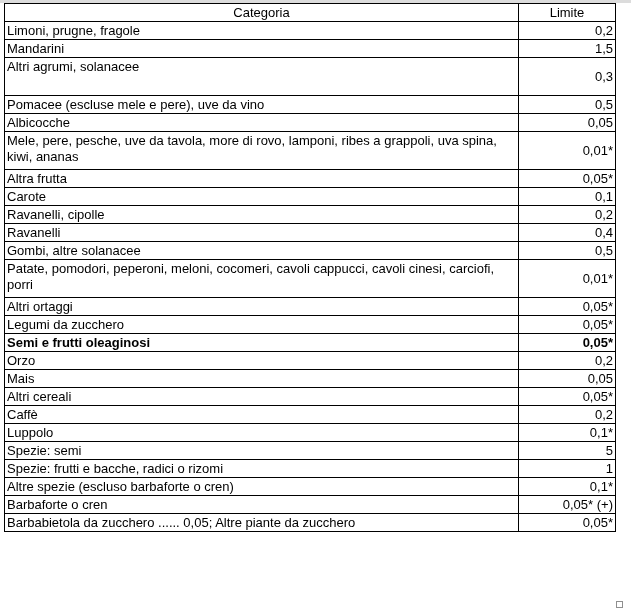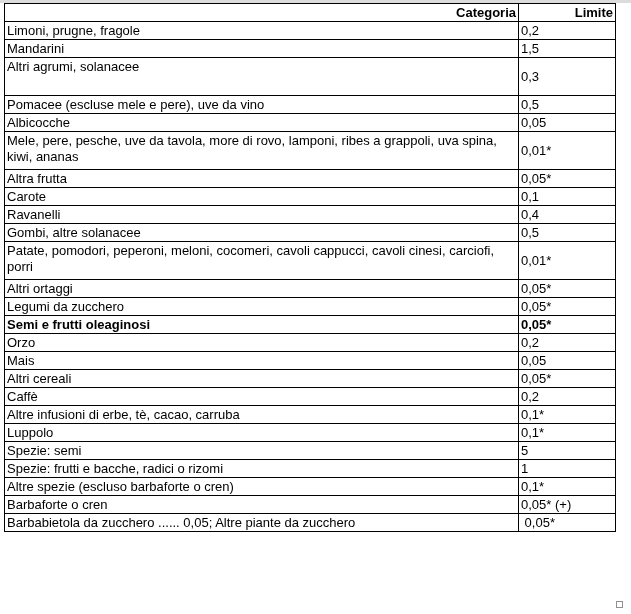--- a/index.html
+++ b/index.html
@@ -37,31 +37,31 @@
   table.limits td {
     border: 1.5px solid #000000;
     font-size: 13px;
     line-height: 16px;
     color: #000000;
     padding: 0 2px;
     vertical-align: middle;
     overflow: hidden;
   }
   table.limits th {
-    text-align: right;
-    font-weight: bold;
+    text-align: center;
+    font-weight: normal;
     height: 17px;
   }
   table.limits td {
     height: 17px;
     font-weight: normal;
   }
   col.cat-col { width: 514px; }
   col.lim-col { width: 97px; }
-  td.lim, th.lim { white-space: pre; }
+  td.lim, th.lim { white-space: pre; text-align: right; }
   tr.tall td { height: 36px; }
   tr.tall td.cat { vertical-align: top; padding-top: 1px; }
   tr.bold td { font-weight: bold; }
   .resize-handle {
     position: absolute;
     left: 616px;
     top: 601px;
     width: 5px;
     height: 5px;
     background: #ffffff;
@@ -112,20 +112,24 @@
         </tr>
         <tr>
           <td class="cat">Altra frutta</td>
           <td class="lim">0,05*</td>
         </tr>
         <tr>
           <td class="cat">Carote</td>
           <td class="lim">0,1</td>
         </tr>
         <tr>
+          <td class="cat">Ravanelli, cipolle</td>
+          <td class="lim">0,2</td>
+        </tr>
+        <tr>
           <td class="cat">Ravanelli</td>
           <td class="lim">0,4</td>
         </tr>
         <tr>
           <td class="cat">Gombi, altre solanacee</td>
           <td class="lim">0,5</td>
         </tr>
         <tr class="tall">
           <td class="cat">Patate, pomodori, peperoni, meloni, cocomeri, cavoli cappucci, cavoli cinesi, carciofi, porri</td>
           <td class="lim">0,01*</td>
@@ -152,24 +156,20 @@
         </tr>
         <tr>
           <td class="cat">Altri cereali</td>
           <td class="lim">0,05*</td>
         </tr>
         <tr>
           <td class="cat">Caffè</td>
           <td class="lim">0,2</td>
         </tr>
         <tr>
-          <td class="cat">Altre infusioni di erbe, tè, cacao, carruba</td>
-          <td class="lim">0,1*</td>
-        </tr>
-        <tr>
           <td class="cat">Luppolo</td>
           <td class="lim">0,1*</td>
         </tr>
         <tr>
           <td class="cat">Spezie: semi</td>
           <td class="lim">5</td>
         </tr>
         <tr>
           <td class="cat">Spezie: frutti e bacche, radici o rizomi</td>
           <td class="lim">1</td>

